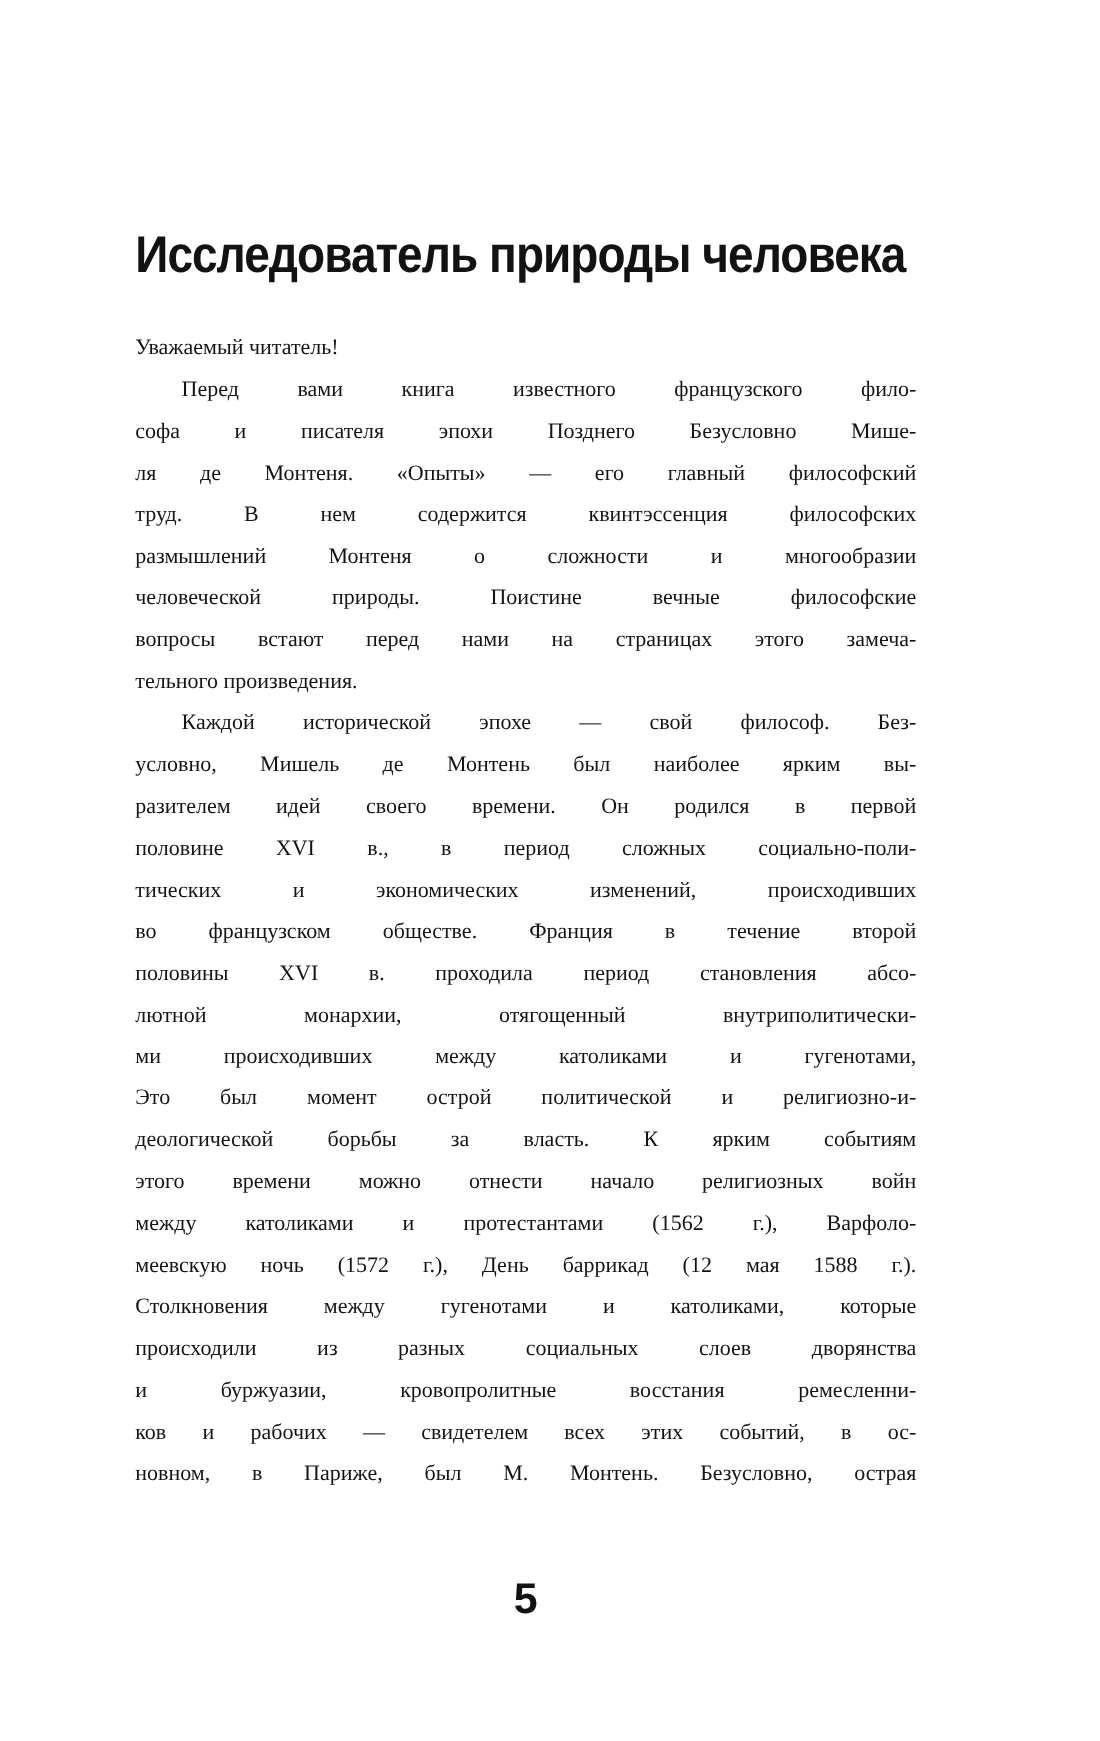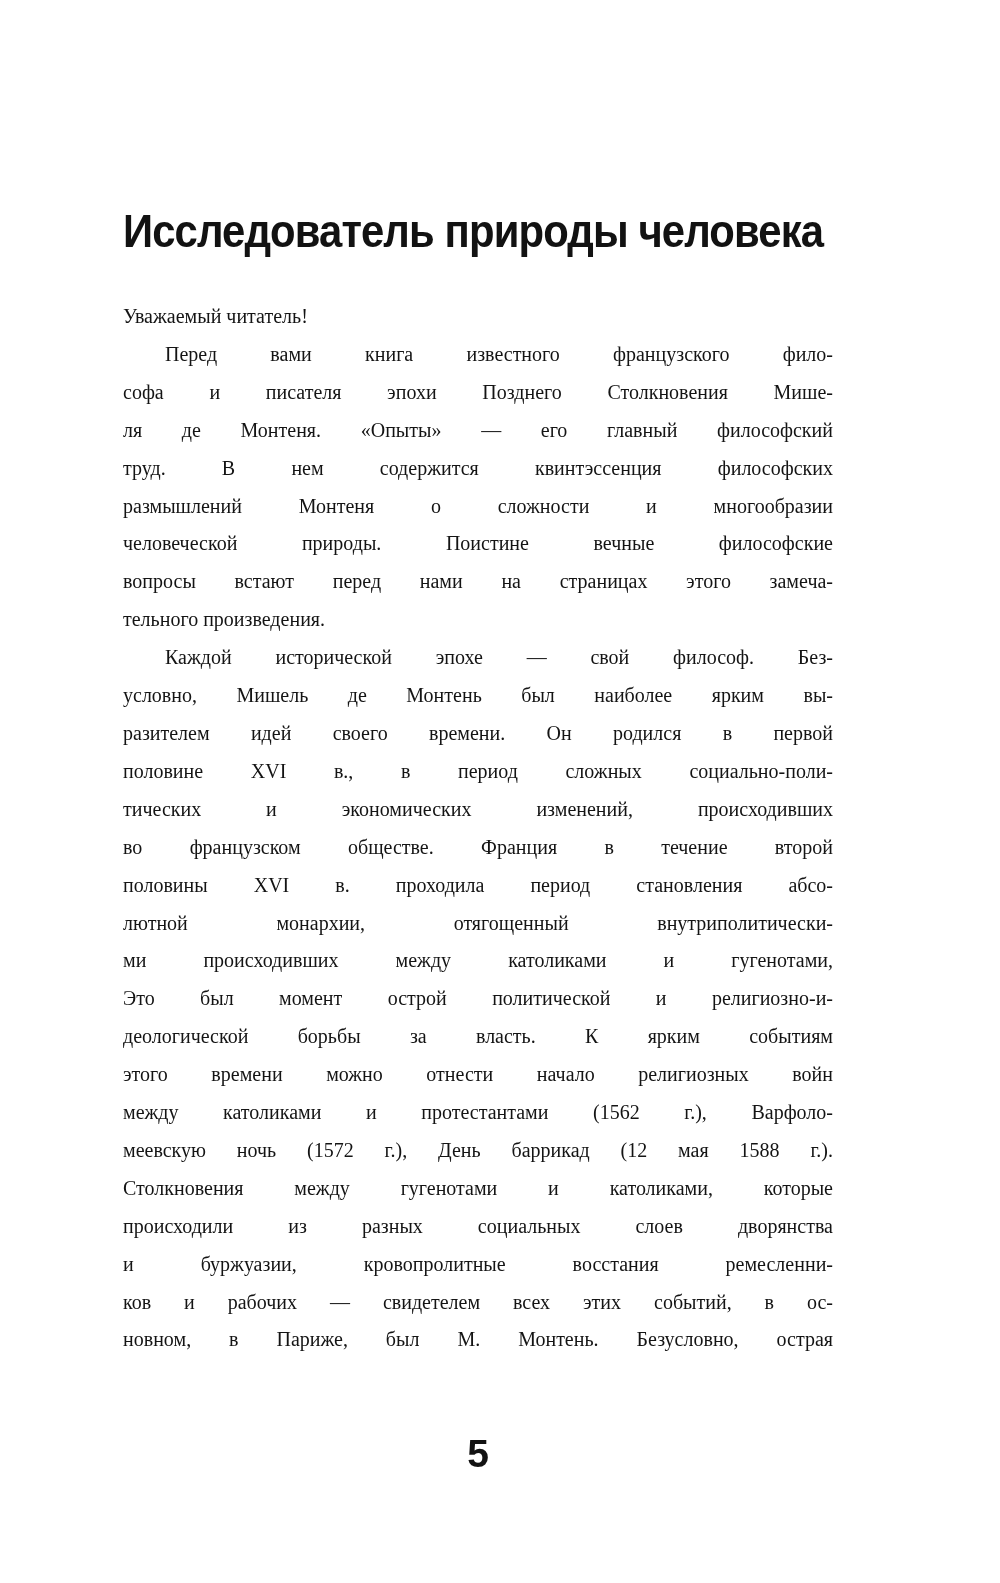--- a/index.html
+++ b/index.html
@@ -70,21 +70,21 @@
 <body>
 
 <div class="page">
 
   <h1 class="chapter-title">Исследователь природы человека</h1>
 
   <div class="body-text">
 
   <div class="line">Уважаемый читатель!</div>
       <div class="line justify indent">Перед вами книга известного французского фило-</div>
-      <div class="line justify">софа и писателя эпохи Позднего Столкновения Мише-</div>
+      <div class="line justify">софа и писателя эпохи Позднего Безусловно Мише-</div>
       <div class="line justify">ля де Монтеня. «Опыты» — его главный философский</div>
       <div class="line justify">труд. В нем содержится квинтэссенция философских</div>
       <div class="line justify">размышлений Монтеня о сложности и многообразии</div>
       <div class="line justify">человеческой природы. Поистине вечные философские</div>
       <div class="line justify">вопросы встают перед нами на страницах этого замеча-</div>
       <div class="line">тельного произведения.</div>
       <div class="line justify indent">Каждой исторической эпохе — свой философ. Без-</div>
       <div class="line justify">условно, Мишель де Монтень был наиболее ярким вы-</div>
       <div class="line justify">разителем идей своего времени. Он родился в первой</div>
       <div class="line justify">половине XVI в., в период сложных социально-поли-</div>

